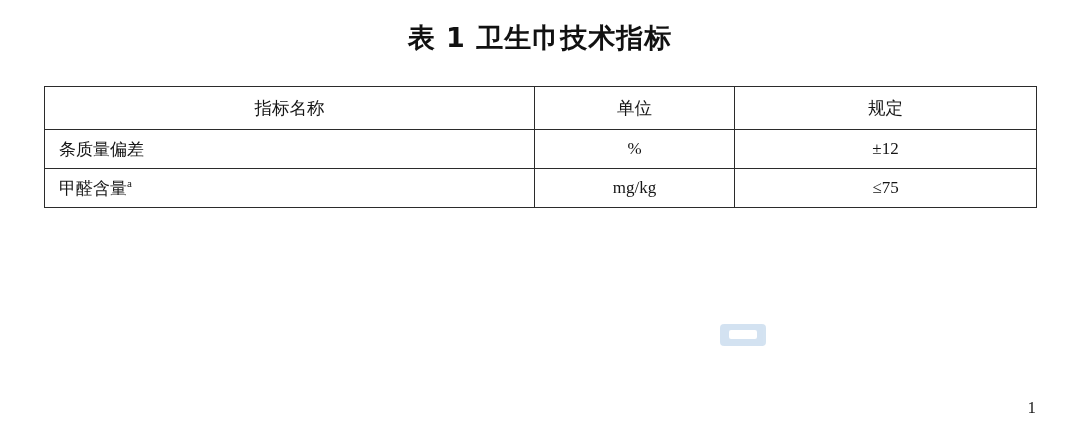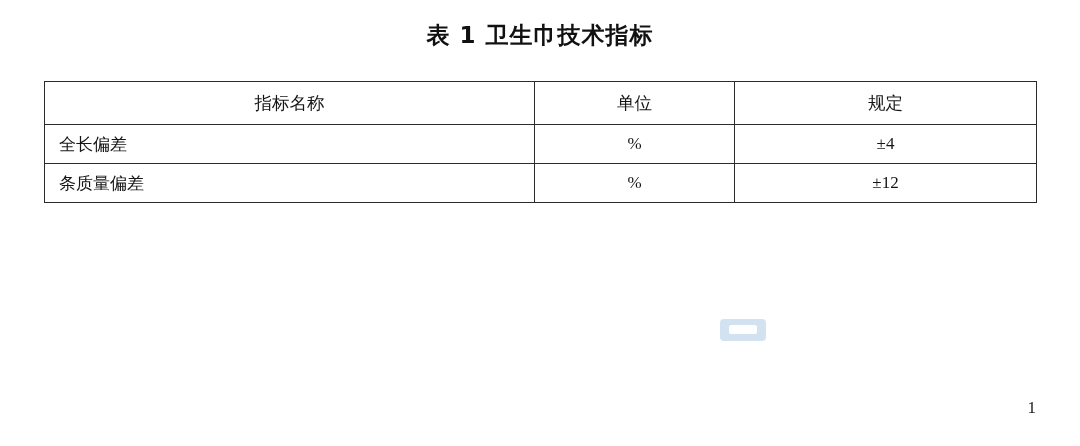--- a/index.html
+++ b/index.html
@@ -18,21 +18,21 @@
   .page {
     width: 1080px;
     height: 446px;
     position: relative;
     box-sizing: border-box;
   }
   .table-title {
     text-align: center;
     font-family: "DejaVu Sans", "Liberation Sans", sans-serif;
     font-weight: bold;
-    font-size: 23px;
+    font-size: 27px;
     letter-spacing: 1px;
     padding-top: 20px;
     padding-bottom: 0;
     color: #111;
   }
   .table-wrap {
     margin: 30px 44px 0 44px;
     position: relative;
   }
   table.spec-table {
@@ -132,28 +132,28 @@
       </colgroup>
       <thead>
         <tr>
           <th>指标名称</th>
           <th>单位</th>
           <th>规定</th>
         </tr>
       </thead>
       <tbody id="table-body">
           <tr>
-            <td class="c-name">全长偏差</td>
-            <td class="c-unit">%</td>
-            <td class="c-spec">±4</td>
-          </tr>
-          <tr>
             <td class="c-name">条质量偏差</td>
             <td class="c-unit">%</td>
             <td class="c-spec">±12</td>
+          </tr>
+          <tr>
+            <td class="c-name">甲醛含量<span class="sup">a</span></td>
+            <td class="c-unit">mg/kg</td>
+            <td class="c-spec">≤75</td>
           </tr>
         </tbody>
     </table>
 
     <div class="watermark">
       <div class="wm-box"></div>
     </div>
   </div>
 
   <div class="page-number">1</div>

